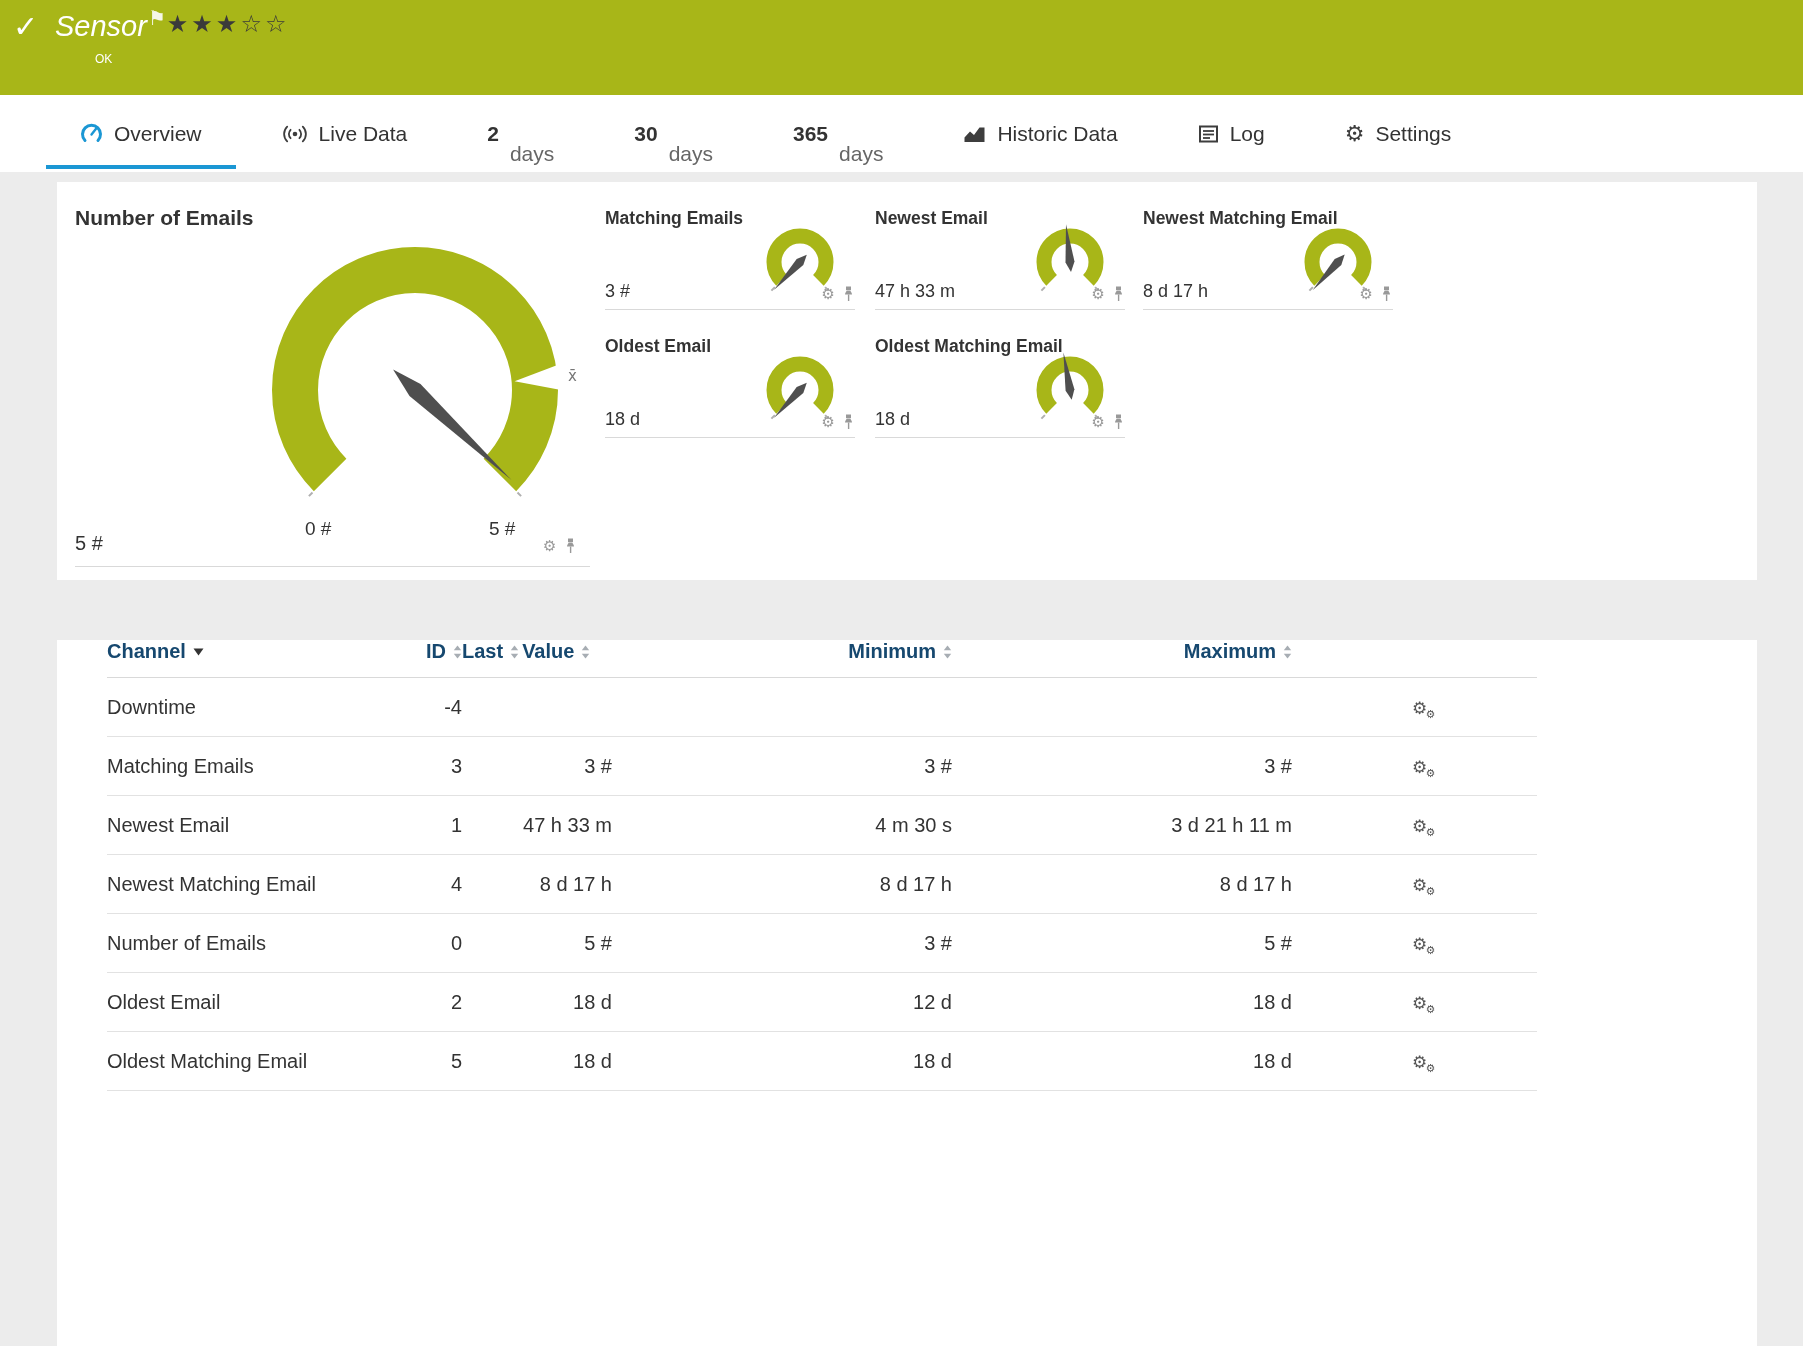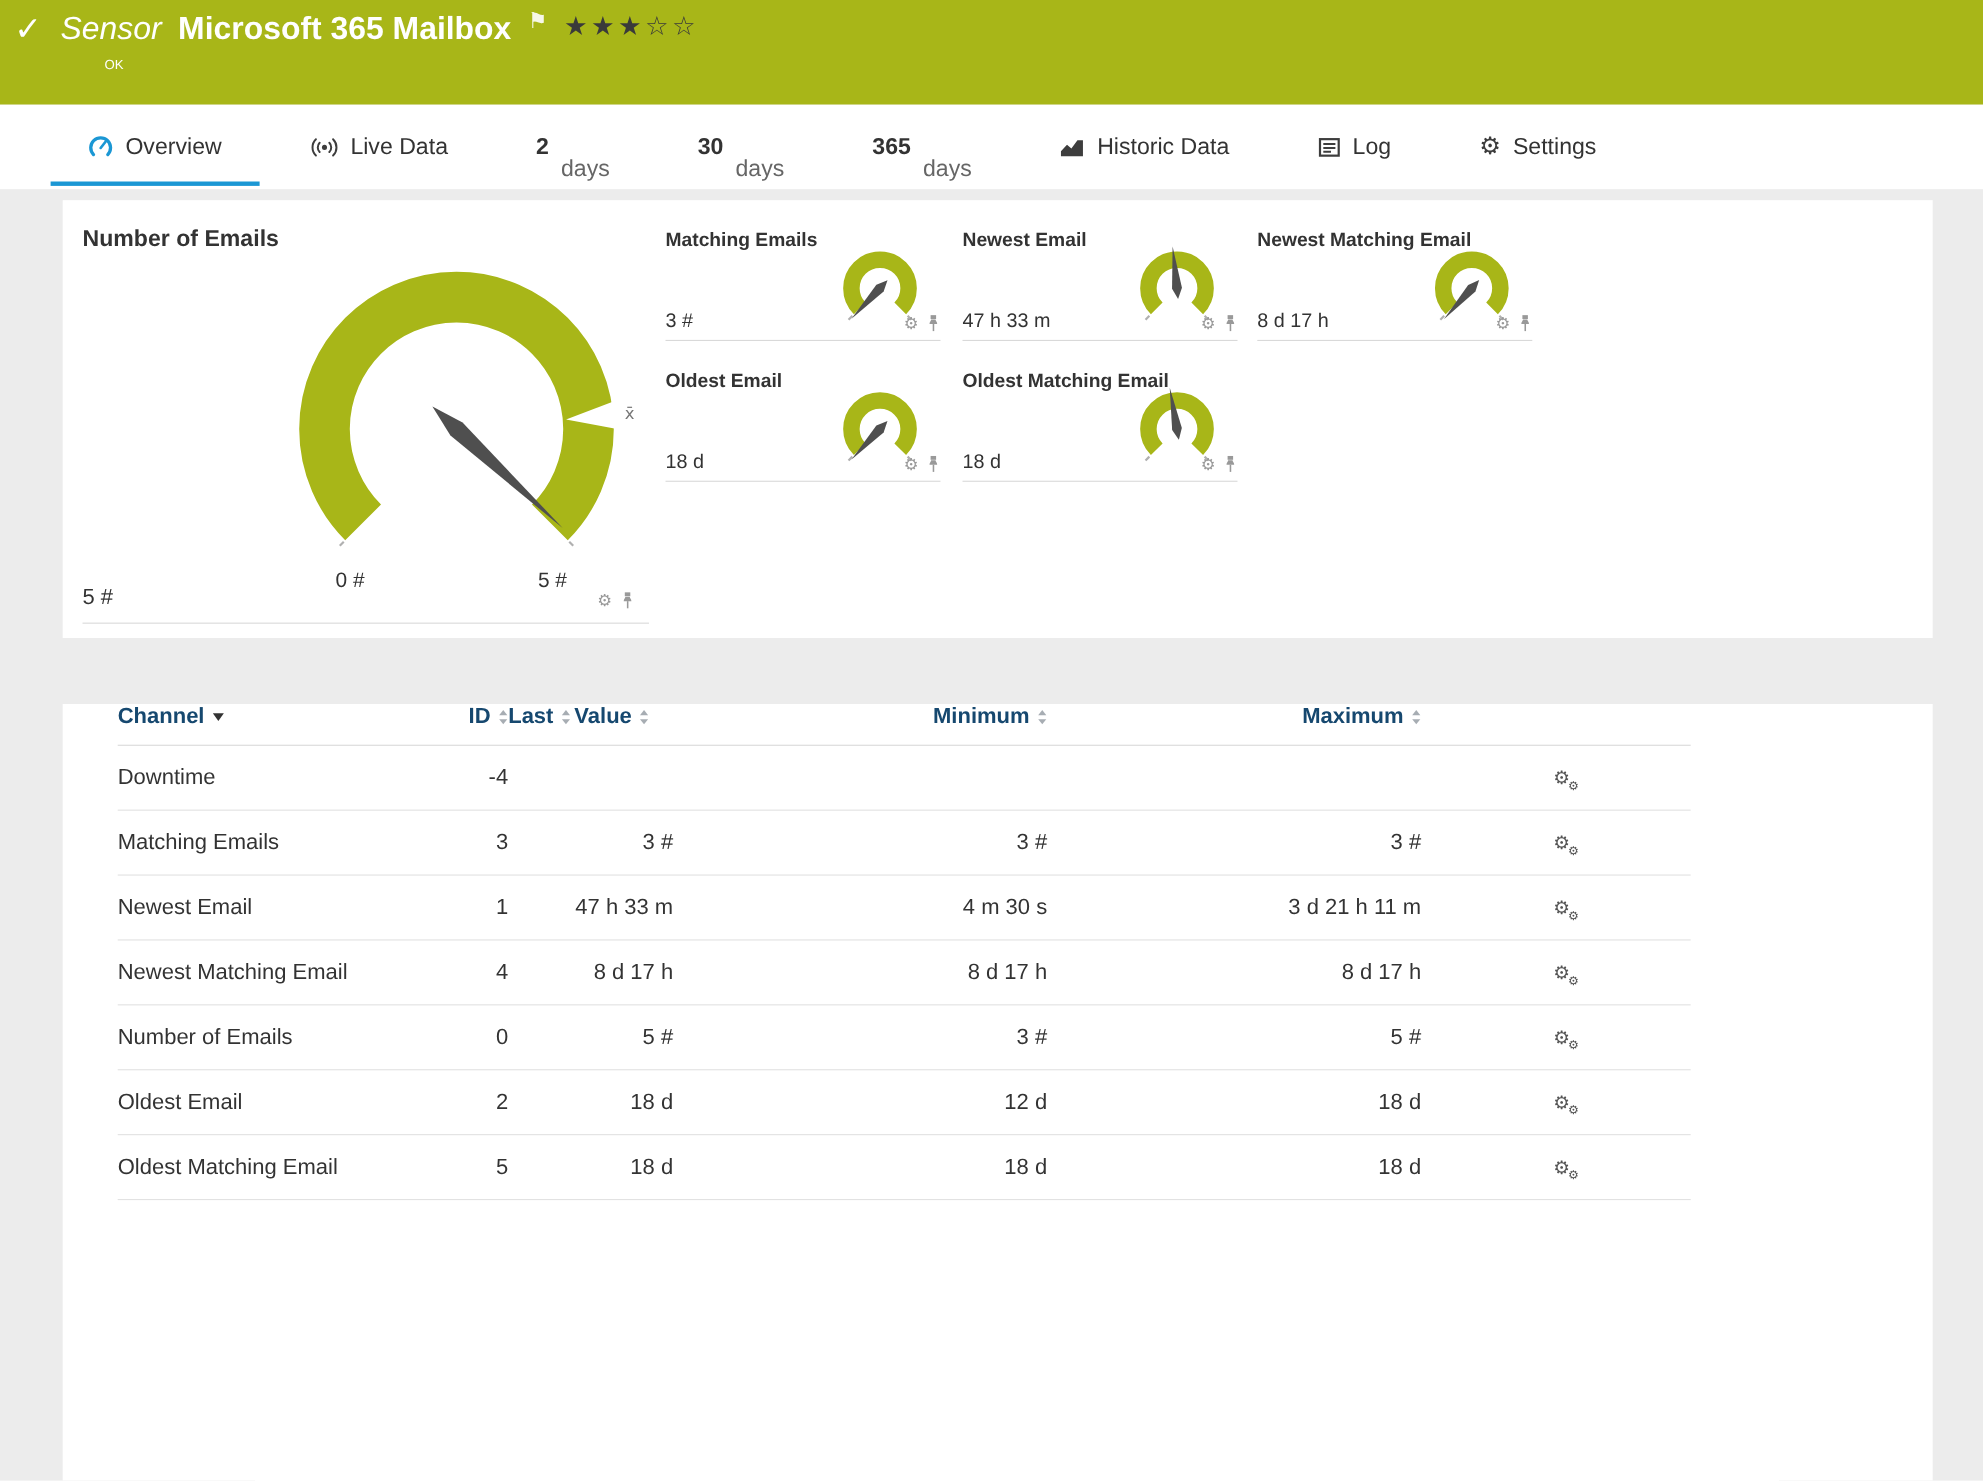--- a/index.html
+++ b/index.html
@@ -12,21 +12,21 @@
   body{
     width:1803px;height:1346px;overflow:hidden;position:relative;
     background:#ececec;
     font-family:"Liberation Sans", sans-serif;color:#333;
   }
   .uni{font-family:"DejaVu Sans", sans-serif;line-height:1;}
 
   
   .header{height:95px;background:var(--green);position:relative;color:#fff;}
   .check{position:absolute;left:13px;top:12px;font-size:30px;font-weight:bold;color:#fff;}
-  .header-main{display:flex;align-items:flex-start;padding:8px 0 0 55px;gap:15px;}
+  .header-main{display:flex;align-items:flex-start;padding:8px 0 0 55px;gap:1px;}
   .kind{font-style:italic;font-size:29px;padding-top:2px;}
   .title{font-weight:bold;font-size:29px;padding-top:2px;}
   .flag{font-size:20px;color:#fff;opacity:.9;margin-top:0px;}
   .stars{font-size:24px;color:#3a3a3a;letter-spacing:3px;margin-top:2px;font-family:"DejaVu Sans",sans-serif;}
   .status{position:absolute;left:95px;top:52px;font-size:12px;color:#fff;}
 
   
   .tabbar{height:77px;background:#fff;display:flex;align-items:stretch;padding-left:40px;}
   .tab{display:flex;align-items:center;gap:11px;padding:0 40px;font-size:21px;color:#333;position:relative;cursor:pointer;}
   .tab.active::after{content:"";position:absolute;left:6px;right:6px;bottom:3px;height:4px;background:var(--tab-blue);}
@@ -75,21 +75,20 @@
            font-family:"DejaVu Sans",sans-serif;cursor:pointer;}
   .rg2{position:absolute;font-size:11px;right:-8px;bottom:-3px;color:#555;}
 </style>
 </head>
 <body>
 
 <div class="header">
   <span class="check uni">✓</span>
   <div class="header-main">
     <span class="kind">Sensor</span>
-    <span class="title">Microsoft 365 Mailbox</span>
     <span class="flag uni">⚑</span>
     <span class="stars"><span>★</span><span>★</span><span>★</span><span>☆</span><span>☆</span></span>
   </div>
   <div class="status">OK</div>
 </div>
 
 <div class="tabbar" id="tabbar">
     <div class="tab active">
       <svg width="23" height="21" viewBox="0 0 23 21">
         <path d="M5 17.5 A9 9 0 1 1 18 17.5" fill="none" stroke="#1b97d4" stroke-width="3" stroke-linecap="round"></path>

